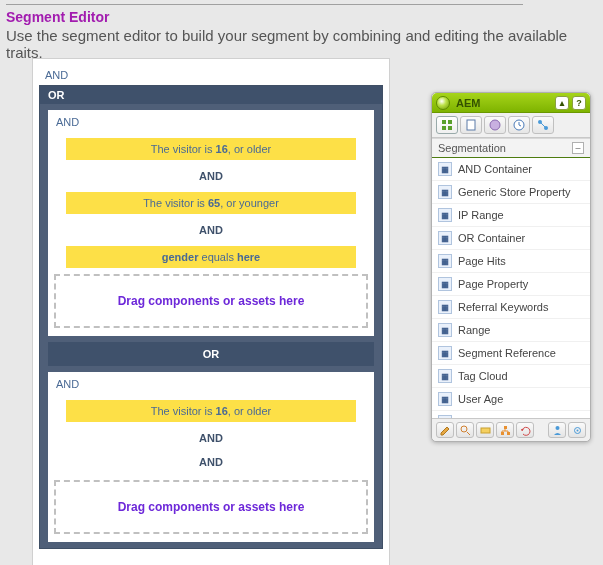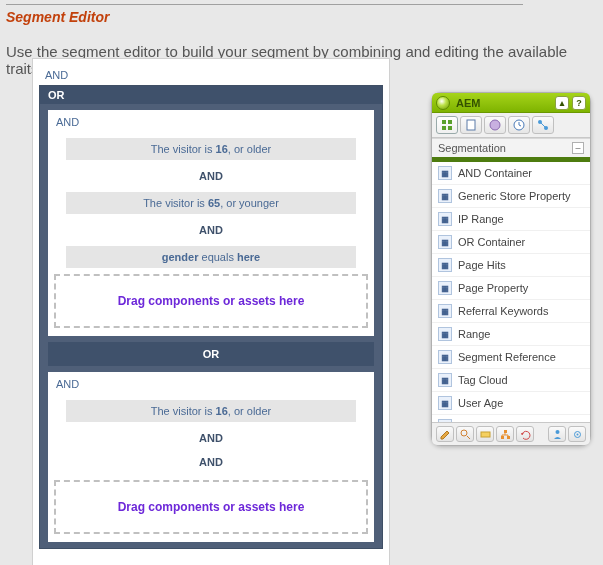--- a/index.html
+++ b/index.html
@@ -10,23 +10,22 @@
     font-size: 11px;
     color: #333;
   }
   .page {
     width: 603px; height: 565px;
     position: relative;
     overflow: hidden;
   }
   .header-rule { height:1px; background:#a0a0a0; margin:4px 80px 4px 6px; }
   .title {
-    font-size: 14px; font-weight: bold; color: #c2410c;
-    margin: 2px 0 18px 6px;
-    font-style: italic;
+    font-size: 14px; font-weight: bold; color: #a21caf;
+    margin: 2px 0 2px 6px;
   }
   .subtitle {
     font-size: 15px; color: #555; margin: 0 0 10px 6px;
   }
   .editor-panel {
     position: absolute;
     left: 32px; top: 58px;
     width: 358px; height: 520px;
     background: #fff;
     border: 1px solid #d0d0d0;
@@ -51,21 +50,21 @@
   .and-block {
     background: #fff;
     margin: 6px 8px;
     padding: 4px 6px 8px 6px;
   }
   .and-label {
     font-size: 11px; color: #4a6a95;
     padding: 2px 2px 6px 2px;
   }
   .trait-row {
-    background: #e5e5e5;
+    background: #fde047;
     color: #4a6a95;
     text-align: center;
     font-size: 11px;
     padding: 5px 4px;
     margin: 4px 12px;
   }
   .trait-row b { font-weight: bold; }
   .join-label {
     text-align: center;
     color: #3f516b;
@@ -92,21 +91,21 @@
     margin: 6px 8px;
   }
 
   
   .sidekick {
     position: absolute;
     right: 12px; top: 92px;
     width: 160px;
     background: #f5f5f5;
     border: 1px solid #b0b0b0;
-    border-radius: 10px;
+    border-radius: 5px;
     box-shadow: 0 1px 4px rgba(0,0,0,.25);
     font-size: 11px;
   }
   .sk-titlebar {
     background: linear-gradient(#a6d41a, #7eb300);
     border-bottom: 1px solid #6a9800;
     border-radius: 5px 5px 0 0;
     height: 20px;
     display: flex; align-items: center;
     padding: 0 4px;
@@ -140,21 +139,21 @@
     background: linear-gradient(#fafafa,#e6e6e6);
     border: 1px solid #c0c0c0;
     border-radius: 3px;
     display: flex; align-items: center; justify-content: center;
     cursor: pointer;
   }
   .sk-tab.active { background: linear-gradient(#fff,#f0f0f0); border-color: #9aa; }
   .sk-section-hd {
     background: #f3f3f3;
     border-top: 1px solid #d8d8d8;
-    border-bottom: 5px solid #4d7c0f;
+    border-bottom: 1px solid #4d7c0f;
     padding: 3px 6px;
     color: #555;
     display: flex; align-items: center;
   }
   .sk-section-hd .spacer { flex:1; }
   .sk-collapse {
     width: 12px; height: 12px;
     border: 1px solid #b0b0b0;
     background: #fff;
     font-size: 9px; line-height: 10px; text-align: center;

